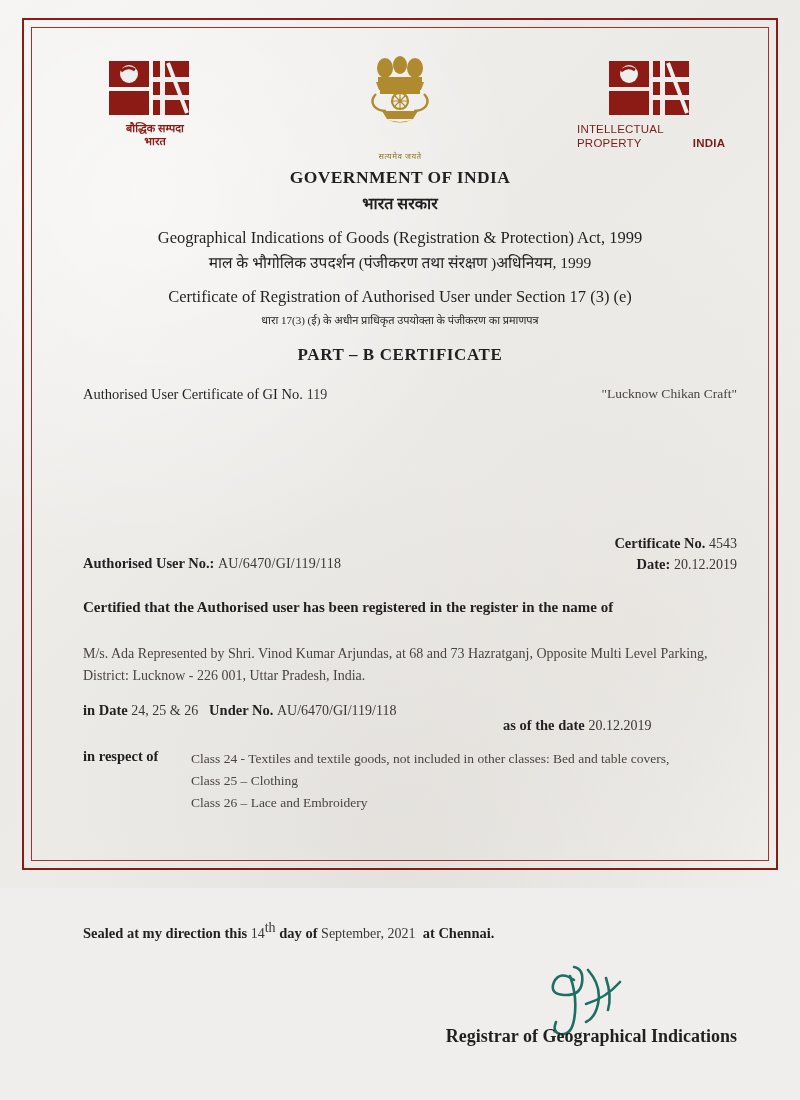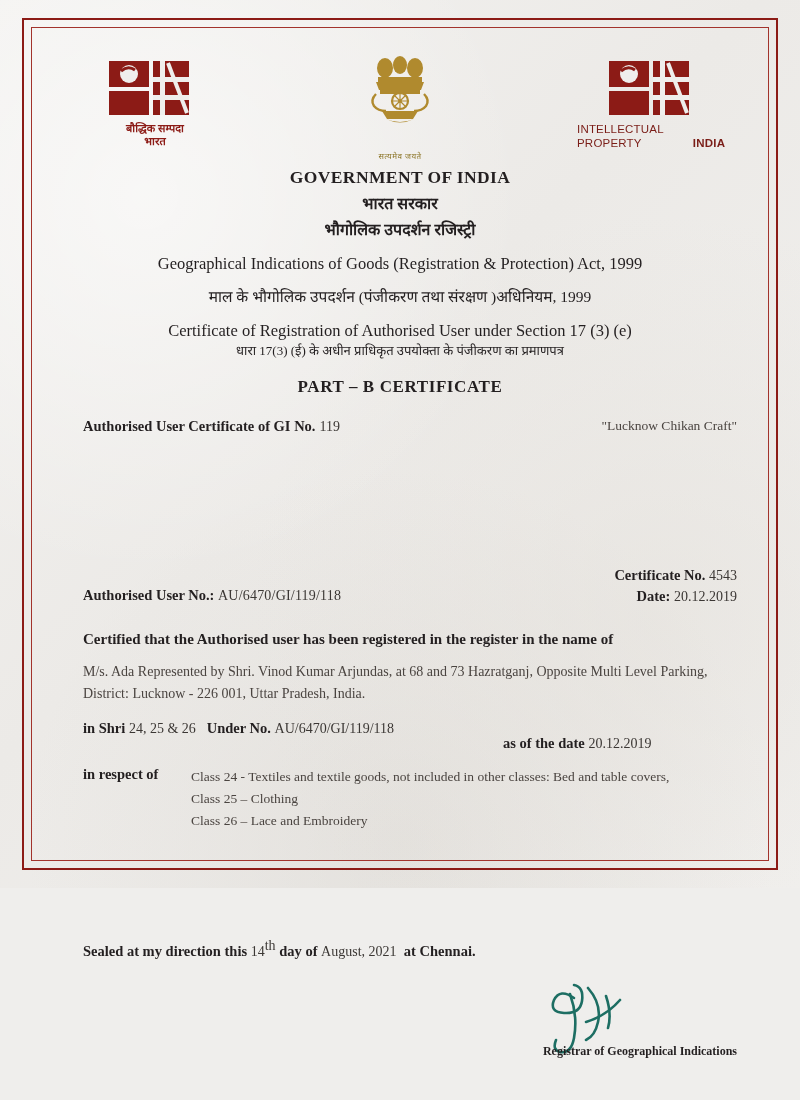--- a/index.html
+++ b/index.html
@@ -132,46 +132,47 @@
     font-size: 16px;
     font-weight: bold;
     margin-top: 4px;
   }
   .t-act {
     font-size: 16.5px;
     margin-top: 14px;
   }
   .t-act-hi {
     font-size: 15.5px;
-    margin-top: 11px;
+    margin-top: 3px;
   }
   .t-cert {
     font-size: 16.5px;
     margin-top: 14px;
   }
   .t-cert-hi {
-    font-size: 13px;
+    font-size: 11px;
+    margin-top: 5px;
   }
   .t-part {
     font-size: 17px;
     font-weight: bold;
     letter-spacing: .6px;
     margin-top: 18px;
   }
 
   
   .gi-line {
     margin-top: 20px;
     position: relative;
     height: 20px;
     padding-left: 28px;
   }
   .gi-label {
     font-size: 14.5px;
-    font-weight: bold;
+    font-weight: normal;
   }
   .gi-no {
     font-size: 14px;
     font-weight: normal;
     color: #3b3734;
   }
   .gi-name {
     position: absolute;
     right: 8px;
     top: 1px;
@@ -212,21 +213,21 @@
   .body-block { padding-left: 28px; }
   .certified {
     font-size: 15px;
     font-weight: bold;
     margin-top: 20px;
   }
   .holder {
     font-size: 14px;
     color: #4a4440;
     line-height: 1.55;
-    margin-top: 13px;
+    margin-top: 27px;
     width: 625px;
   }
   .class-line {
     margin-top: 16px;
     font-size: 14.5px;
     font-weight: bold;
     position: relative;
     height: 20px;
   }
   .class-line .val {
@@ -283,21 +284,21 @@
   }
   .signature {
     position: absolute;
     right: 95px;
     top: -4px;
   }
   .registrar {
     position: absolute;
     right: 8px;
     top: 62px;
-    font-size: 12px;
+    font-size: 18px;
     font-weight: bold;
   }
 </style>
 </head>
 <body>
 
 <div class="page">
   <div class="paper-texture"></div>
   <div class="border-outer"></div>
   <div class="border-inner"></div>
@@ -363,21 +364,20 @@
             <span>PROPERTY</span>
             <b>INDIA</b>
           </div>
         </div>
       </div>
     </div>
 
     <div class="titles">
       <div class="t-gov">GOVERNMENT OF INDIA</div>
       <div class="t-gov-hi">भारत सरकार</div>
-      <div class="t-reg-hi">भौगोलिक उपदर्शन रजिस्ट्री</div>
       <div class="t-act">Geographical Indications of Goods (Registration &amp; Protection) Act, 1999</div>
       <div class="t-act-hi">माल के भौगोलिक उपदर्शन (पंजीकरण तथा संरक्षण )अधिनियम, 1999</div>
       <div class="t-cert">Certificate of Registration of Authorised User under Section 17 (3) (e)</div>
       <div class="t-cert-hi">धारा 17(3) (ई) के अधीन प्राधिकृत उपयोक्ता के पंजीकरण का प्रमाणपत्र</div>
       <div class="t-part">PART – B CERTIFICATE</div>
     </div>
 
     <div class="gi-line">
       <span class="gi-label">Authorised User Certificate of GI No.</span>
       <span class="gi-no">119</span>
@@ -399,21 +399,21 @@
         <span>Authorised User No.:</span>
         <span class="val">AU/6470/GI/119/118</span>
       </div>
     </div>
 
     <div class="body-block">
       <div class="certified">Certified that the Authorised user has been registered in the register in the name of</div>
       <div class="holder">M/s. Ada Represented by Shri. Vinod Kumar Arjundas, at 68 and 73 Hazratganj, Opposite Multi Level Parking, District: Lucknow - 226 001, Uttar Pradesh, India.</div>
 
       <div class="class-line">
-        <span>in Shri</span>
+        <span>in Date</span>
         <span class="val">24, 25 &amp; 26</span>
         &nbsp;
         <span>Under No.</span>
         <span class="val">AU/6470/GI/119/118</span>
         <span class="asof">
           <span>as of the date</span>
           <span class="val">20.12.2019</span>
         </span>
       </div>
 
@@ -424,21 +424,21 @@
           <div>Class 25 – Clothing</div>
           <div>Class 26 – Lace and Embroidery</div>
         </div>
       </div>
     </div>
 
     <div class="sealed">
       <span>Sealed at my direction this</span>
       <span class="val">14</span><sup class="val">th</sup>
       <span>day of</span>
-      <span class="val">August, 2021</span>
+      <span class="val">September, 2021</span>
       &nbsp;<span>at</span>
       <span>Chennai.</span>
     </div>
 
     <div class="sign-area">
       <svg class="signature" width="110" height="80" viewBox="0 0 110 80">
         <g fill="none" stroke="#1d6e63" stroke-width="2.6" stroke-linecap="round">
           <path d="M34 20 q-14 -10 -20 2 q-5 12 10 13 q16 1 18 -12 q2 -14 -8 -16"></path>
           <path d="M30 16 q8 22 4 44 q-3 16 -14 14 q-8 -2 -4 -12"></path>
           <path d="M48 10 q14 16 10 34 q-3 14 -12 18"></path>

